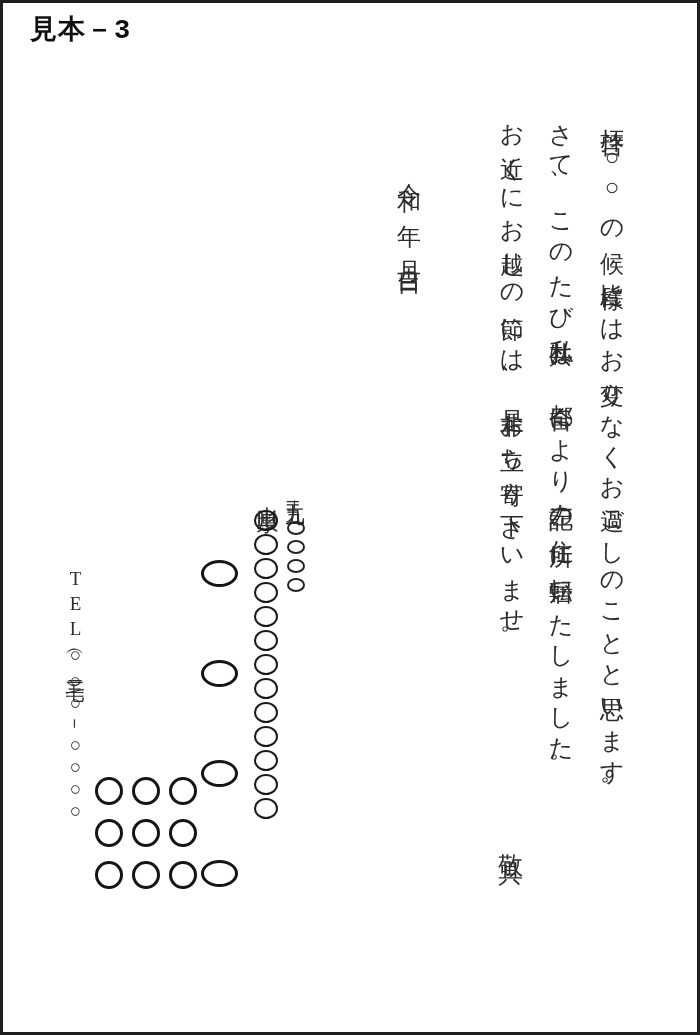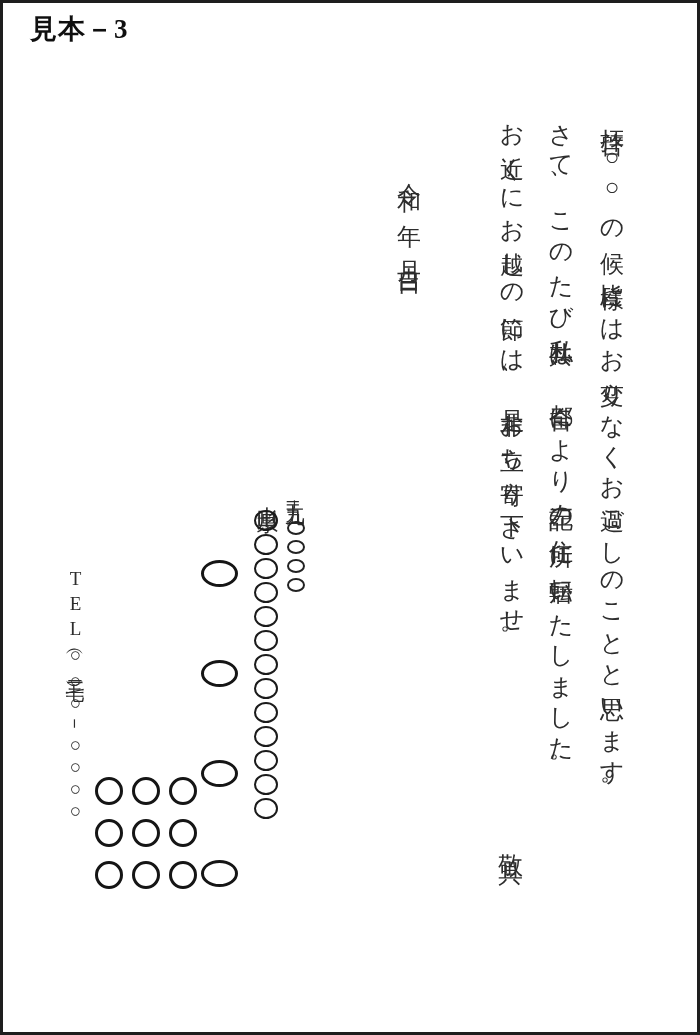--- a/index.html
+++ b/index.html
@@ -8,21 +8,21 @@
     width:700px; height:1035px;
     box-sizing:border-box;
     background:#ffffff;
     border:3px solid #1e1e1e;
     overflow:hidden;
     font-family:"Liberation Serif","DejaVu Serif",serif;
     color:#2d2d2d;
   }
   .title {
     position:absolute; left:27px; top:8px;
-    font-family:Liberation Serif, serif;
+    font-family:Liberation Mono, monospace;
     font-weight:bold; font-size:27px; color:#0f0f0f; letter-spacing:1px;
   }
   .vcol {
     position:absolute;
     writing-mode:vertical-rl;
     text-orientation:mixed;
     white-space:pre;
     line-height:1;
   }
   .greeting   { left:597px; top:107px; font-size:24px; letter-spacing:3.4px; }

